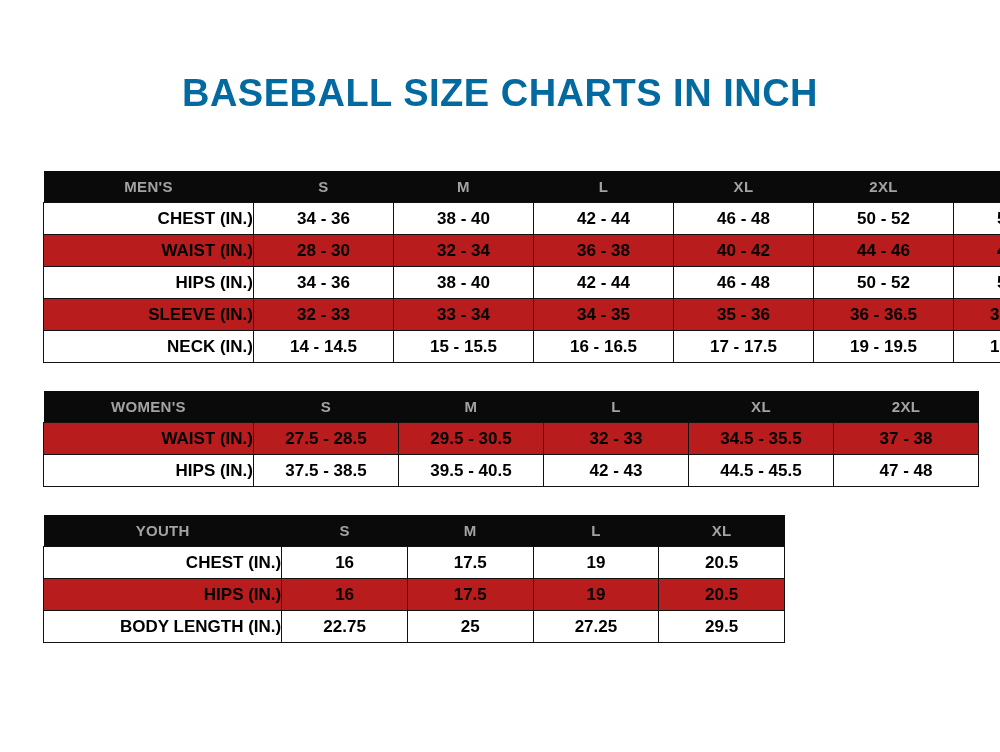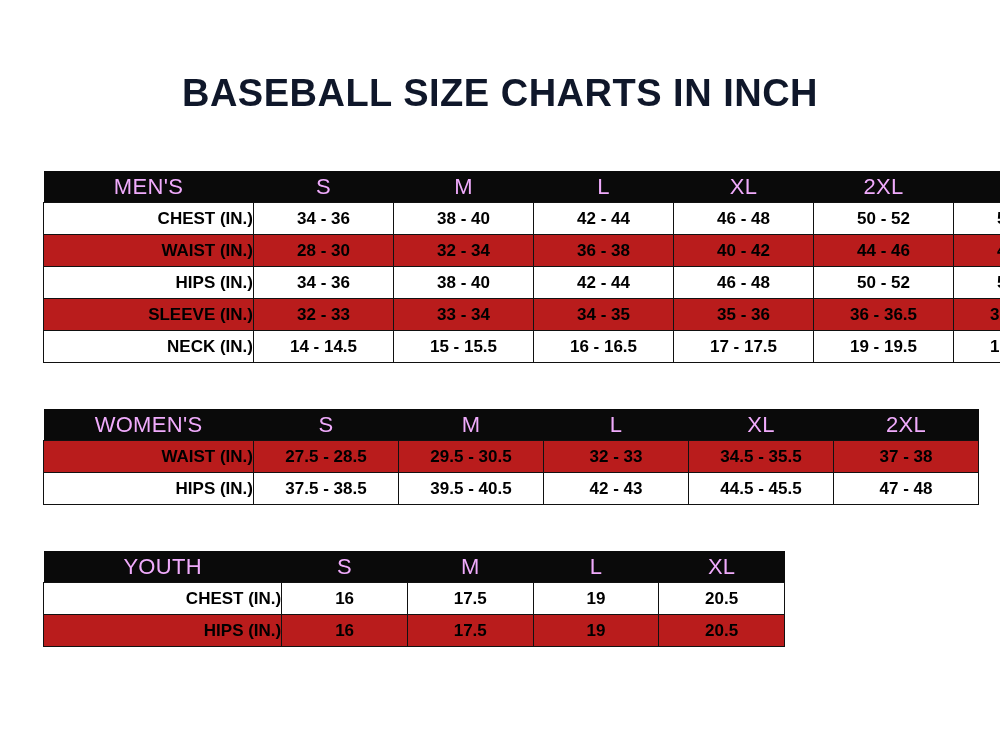--- a/index.html
+++ b/index.html
@@ -19,55 +19,55 @@
     width: 1000px;
     height: 752px;
   }
   .title {
     text-align: center;
     font-size: 38px;
     font-weight: bold;
     letter-spacing: 0.5px;
     margin: 0;
     padding-top: 72px;
-    color: #0f172a;
+    color: #0369a1;
   }
 
   .tables {
     margin-top: 56px;
     padding-left: 43px;
     padding-right: 43px;
   }
 
   table {
     border-collapse: collapse;
     table-layout: fixed;
     font-size: 17px;
     font-weight: bold;
   }
 
   table.men   { width: 910px; }
   table.women { width: 790px; }
   table.youth { width: 742px; }
 
-  table + table { margin-top: 46px; }
+  table + table { margin-top: 28px; }
 
   th, td {
     height: 31px;
     text-align: center;
     vertical-align: middle;
     padding: 0;
     white-space: nowrap;
   }
 
   thead th {
     background: #0a0a0a;
-    color: #f0abfc;
-    font-size: 22px;
-    font-weight: normal;
+    color: #a3a3a3;
+    font-size: 15px;
+    font-weight: bold;
     letter-spacing: 0.3px;
     border: none;
   }
   thead th.label-col {
     text-align: center;
   }
 
   tbody td {
     border: 1px solid #111111;
     background: #ffffff;
@@ -233,17 +233,24 @@
           <td>19</td>
           <td>20.5</td>
         </tr>
         <tr class="alt">
           <td class="row-label">HIPS (IN.)</td>
           <td>16</td>
           <td>17.5</td>
           <td>19</td>
           <td>20.5</td>
         </tr>
+        <tr>
+          <td class="row-label">BODY LENGTH (IN.)</td>
+          <td>22.75</td>
+          <td>25</td>
+          <td>27.25</td>
+          <td>29.5</td>
+        </tr>
       </tbody>
     </table>
 
   </div>
 </div>
 
 </body></html>

